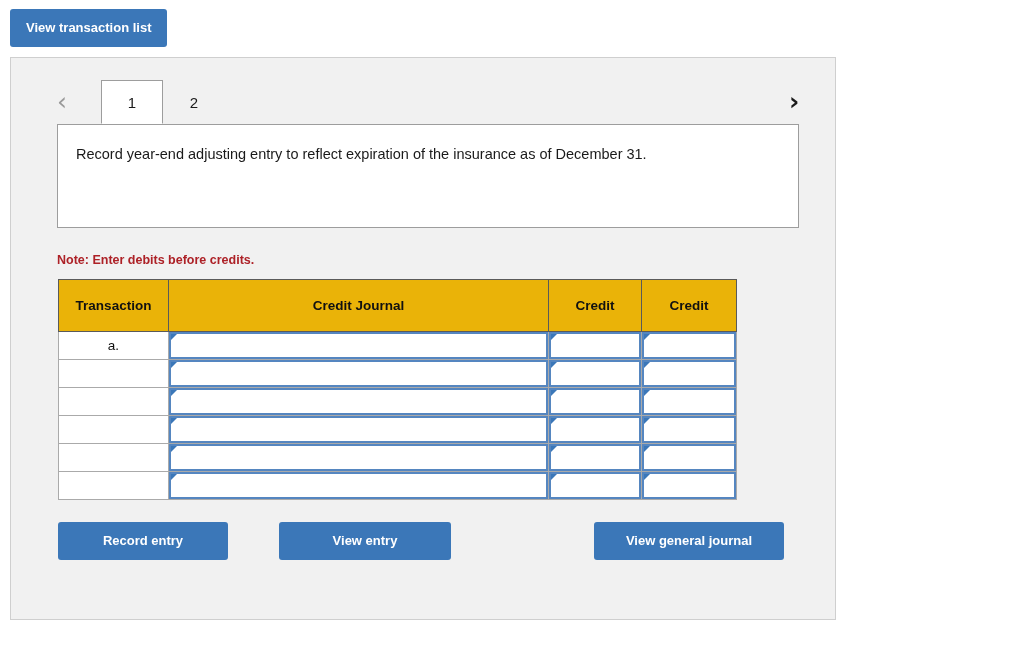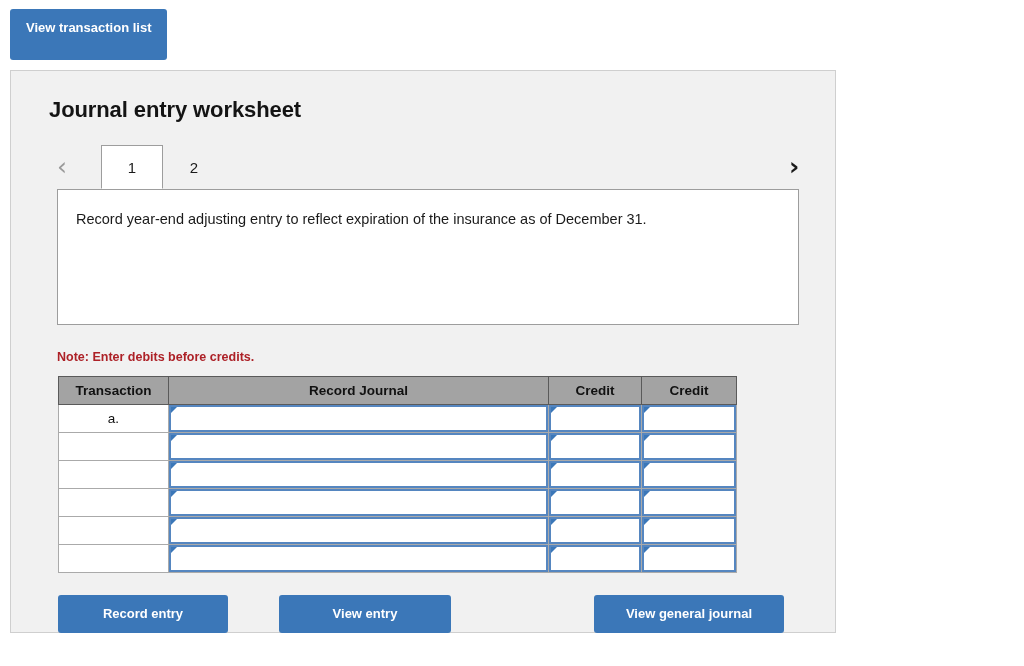--- a/index.html
+++ b/index.html
@@ -25,21 +25,21 @@
     font-weight: bold;
     font-size: 13px;
     border: none;
     border-radius: 3px;
     text-align: center;
     cursor: pointer;
     font-family: "Liberation Sans", sans-serif;
     line-height: 1;
   }
   .btn-view-tx {
-    padding: 12px 16px 26px 16px;
+    padding: 12px 16px 13px 16px;
   }
 
   
   .panel {
     position: relative;
     margin: 10px 0 0 10px;
     width: 826px;
     height: 563px;
     background: #f1f1f1;
     border: 1px solid #cfcfcf;
@@ -104,21 +104,21 @@
     border-bottom: 1px solid #ffffff;
     position: relative;
     z-index: 3;
   }
 
   
   .prompt {
     position: relative;
     margin: -1px 0 0 46px;
     width: 742px;
-    height: 136px;
+    height: 104px;
     box-sizing: border-box;
     background: #ffffff;
     border: 1px solid #9d9d9d;
     padding: 18px 20px 0 18px;
     font-size: 14.5px;
     color: #1a1a1a;
     line-height: 1.55;
     z-index: 2;
   }
 
@@ -132,27 +132,27 @@
 
   
   .jtable {
     margin: 12px 0 0 47px;
     border-collapse: collapse;
     table-layout: fixed;
     width: 678px;
     border: 1px solid #7f7f7f;
   }
   .jtable th {
-    background: #a3a3a3;
+    background: #eab308;
     border: 1px solid #5a5a5a;
     font-size: 13.5px;
     font-weight: bold;
     color: #111111;
     height: 27px;
-    padding: 0;
+    padding: 12px;
   }
   .jtable td {
     border: 1px solid #aaaaaa;
     padding: 0;
     height: 27px;
     background: #ffffff;
     vertical-align: middle;
   }
   .col-tx     { width: 110px; }
   .col-gj     { width: 380px; }
@@ -207,21 +207,20 @@
 </style>
 </head>
 <body>
 
 <div class="top-bar">
   <button class="btn btn-view-tx">View transaction list</button>
 </div>
 
 <div class="panel">
 
-  <div class="panel-title">Journal entry worksheet</div>
 
   <div class="tabstrip">
     <span class="chev chev-left">‹</span>
 
     <div class="tabs">
       <div class="tab active">
         <span>1</span>
       </div>
       <div class="tab">
         <span>2</span>
@@ -240,21 +239,21 @@
   <table class="jtable">
     <colgroup>
       <col class="col-tx">
       <col class="col-gj">
       <col class="col-debit">
       <col class="col-credit">
     </colgroup>
     <thead>
       <tr>
         <th>Transaction</th>
-        <th>Record Journal</th>
+        <th>Credit Journal</th>
         <th>Credit</th>
         <th>Credit</th>
       </tr>
     </thead>
     <tbody>
       <tr>
         <td class="tx-cell">a.</td>
         <td class="has-input">
           <div class="cell-input"></div>
         </td>

